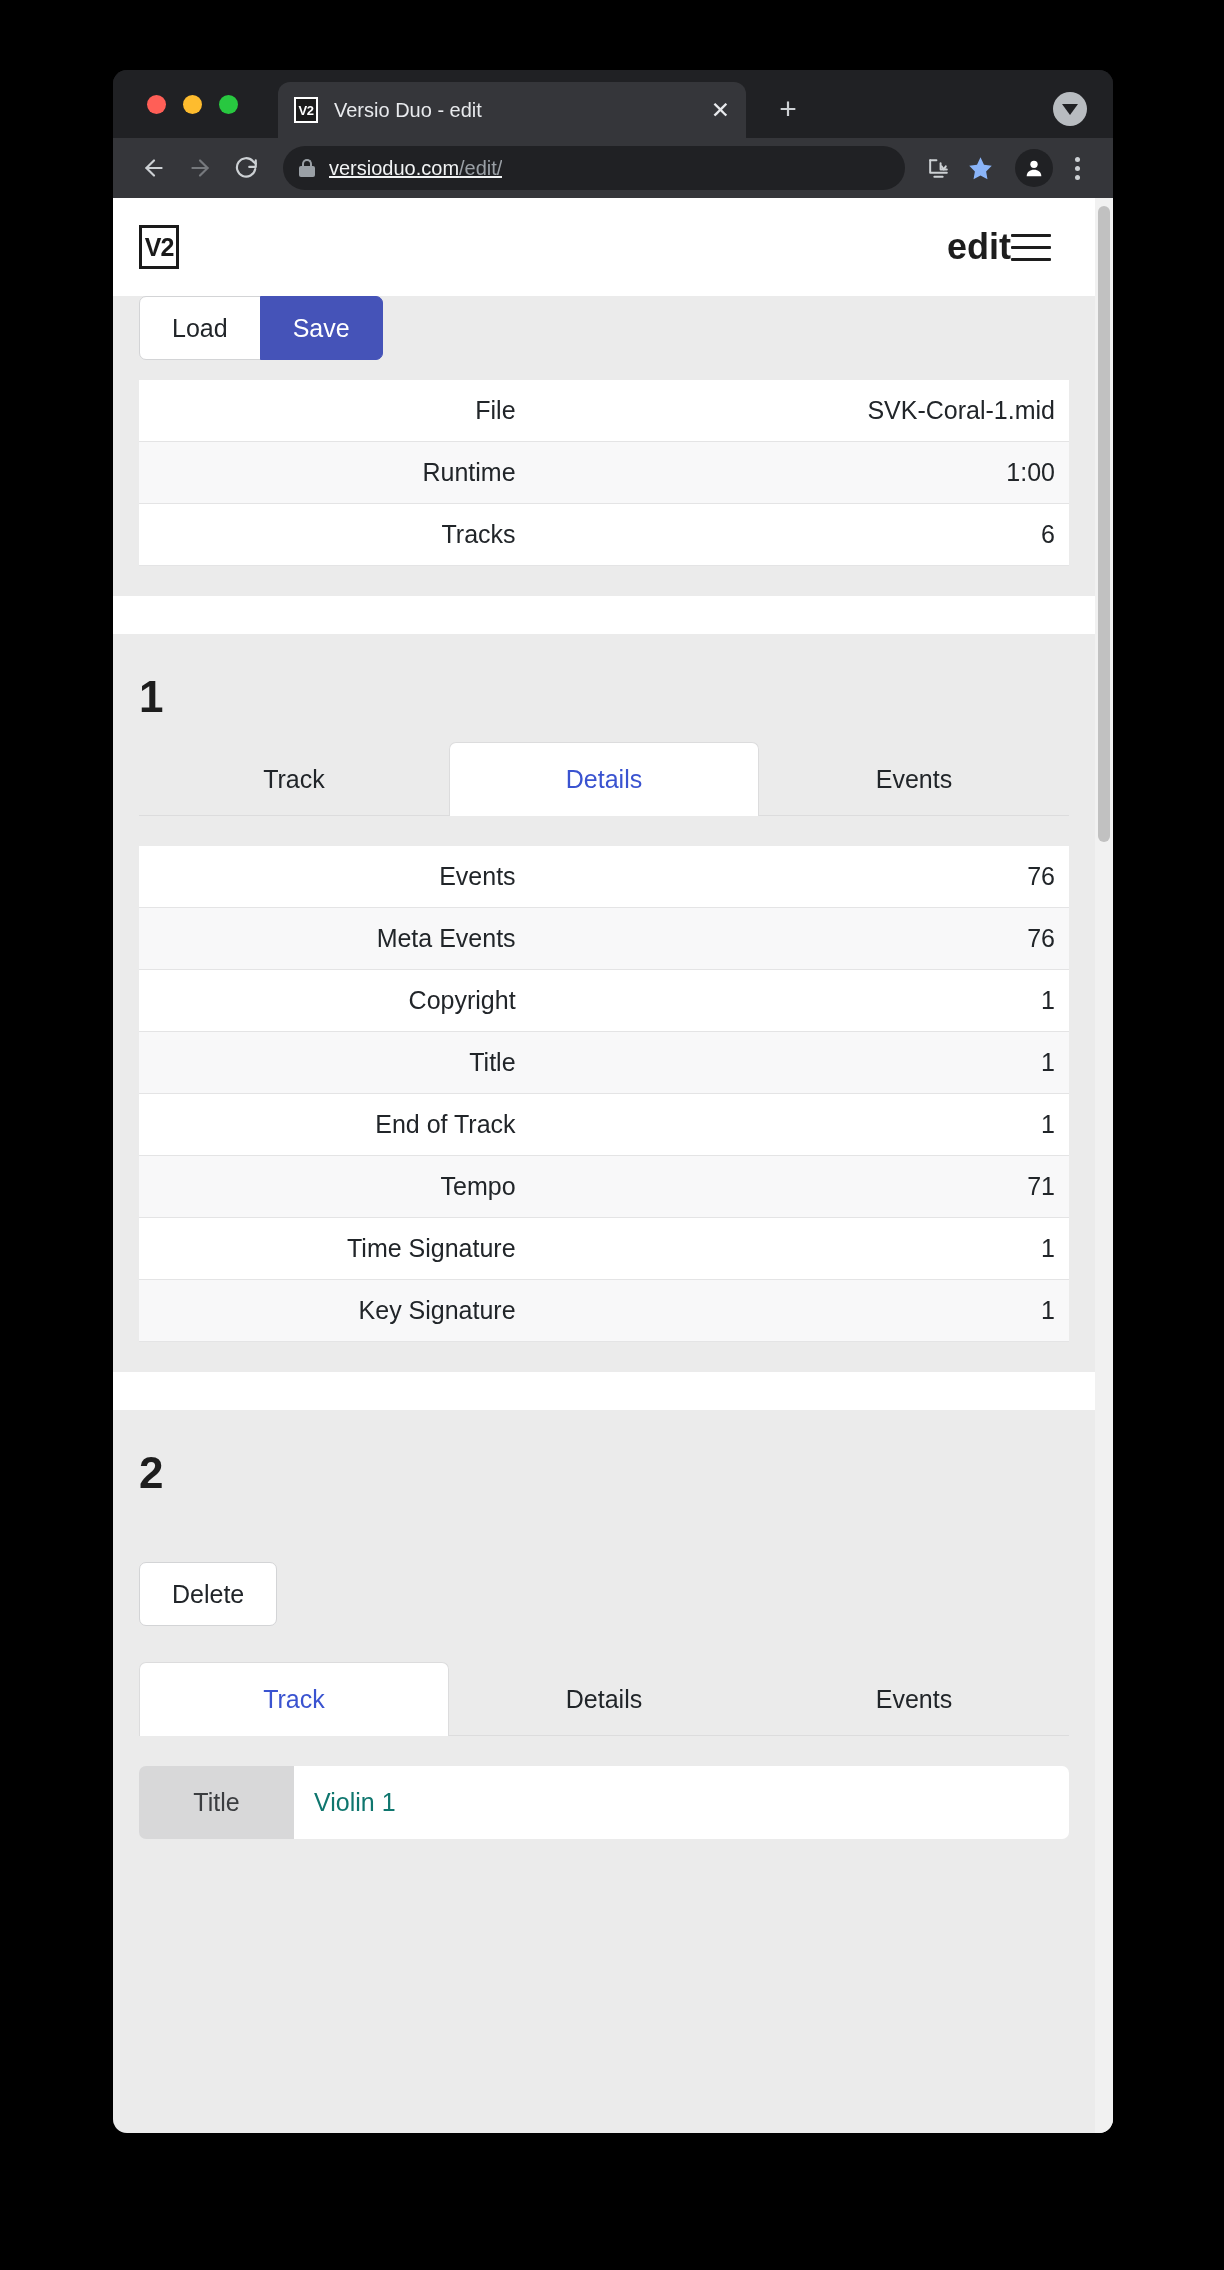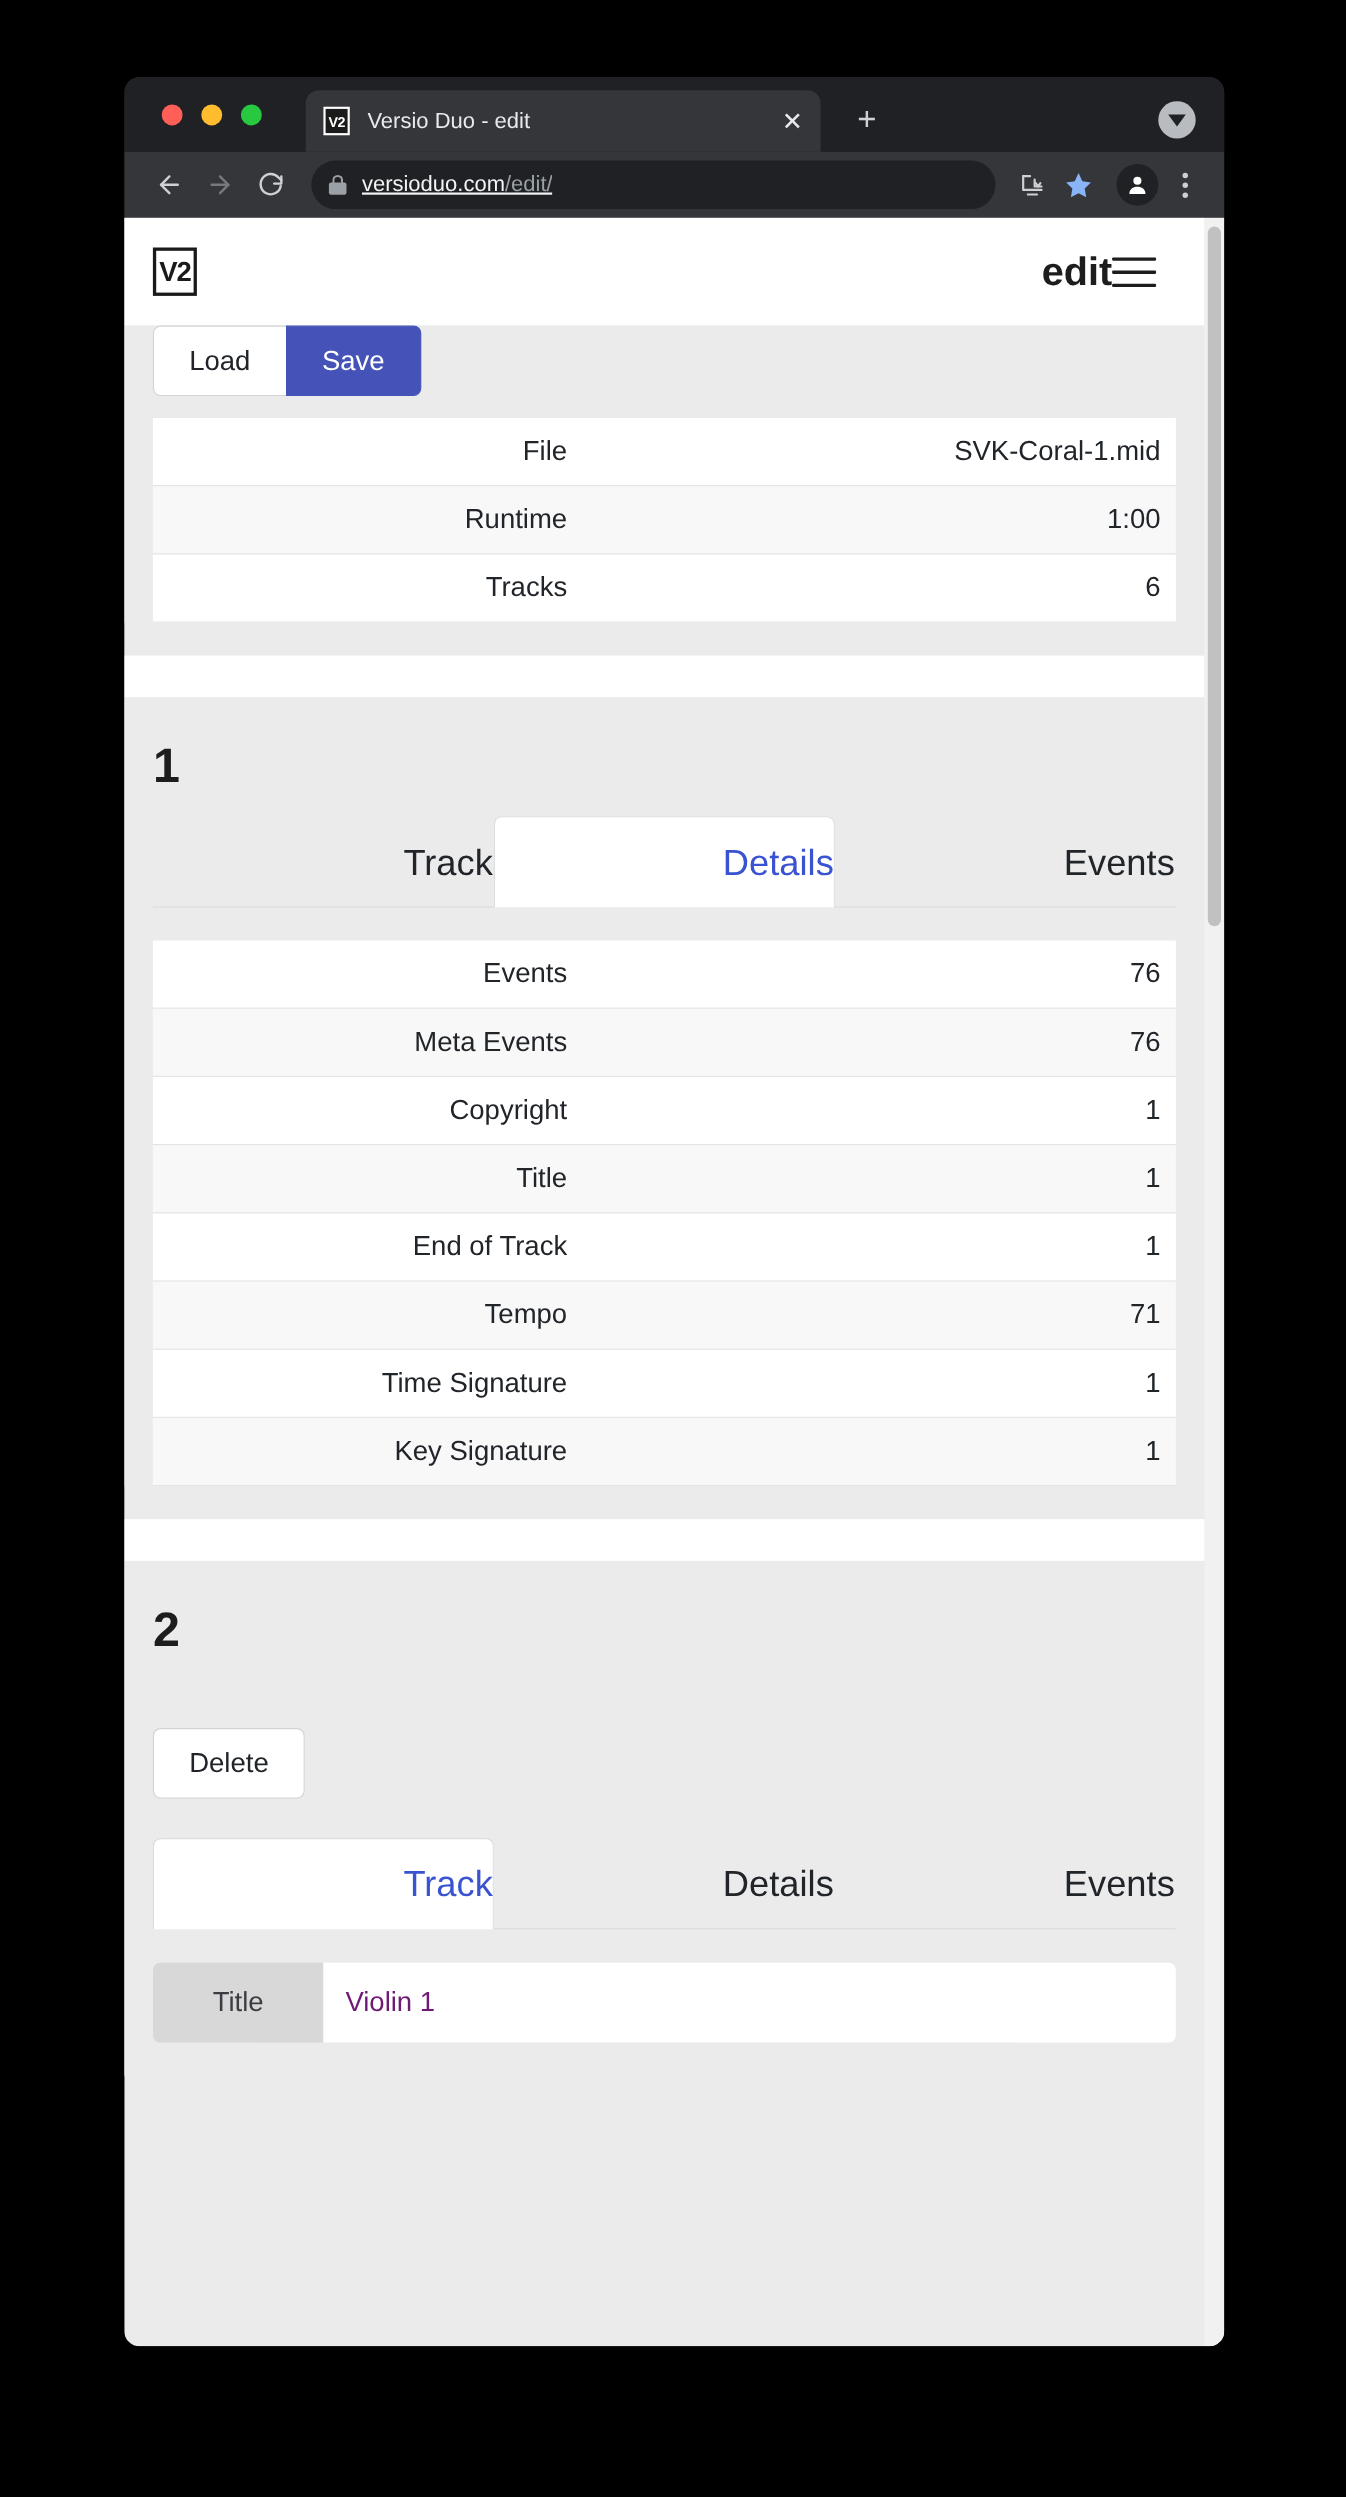--- a/index.html
+++ b/index.html
@@ -306,22 +306,22 @@
   .delete-row { padding-bottom: 22px; padding-top: 14px; }
 
   
   .tab-bar {
     display: flex;
     border-bottom: 1px solid #dcdcdd;
     margin-top: 14px;
   }
   .tab {
     flex: 1 1 0;
-    text-align: right;
-    font-size: 33px;
+    text-align: center;
+    font-size: 25px;
     color: #212529;
     padding: 22px 0;
     cursor: pointer;
     border: 1px solid transparent;
     border-bottom: none;
     margin-bottom: -1px;
     background: transparent;
   }
   .tab.active {
     background: #ffffff;
@@ -345,21 +345,21 @@
     width: 155px;
     text-align: center;
     flex: 0 0 auto;
   }
   .input-field {
     flex: 1 1 auto;
     background: #ffffff;
     border: none;
     font-family: "Liberation Sans", sans-serif;
     font-size: 25px;
-    color: #701a75;
+    color: #0f766e;
     padding: 22px 20px;
     outline: none;
     min-width: 0;
   }
 
   .section-pad-bottom { height: 30px; }
 
   
   #scrollbar-track {
     position: absolute;

